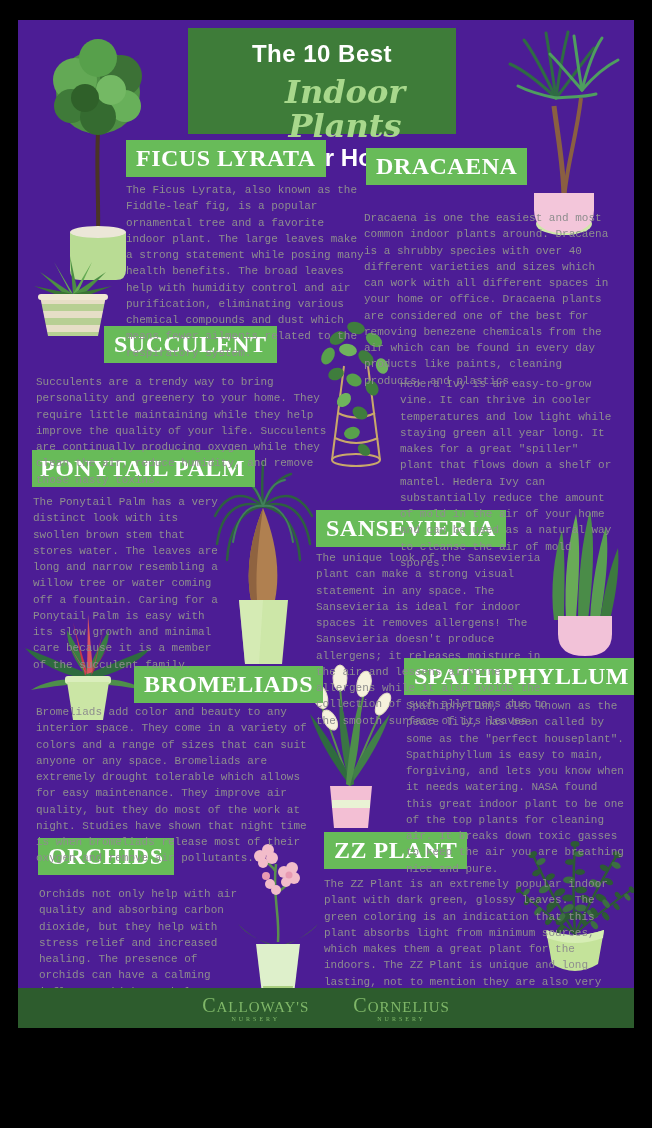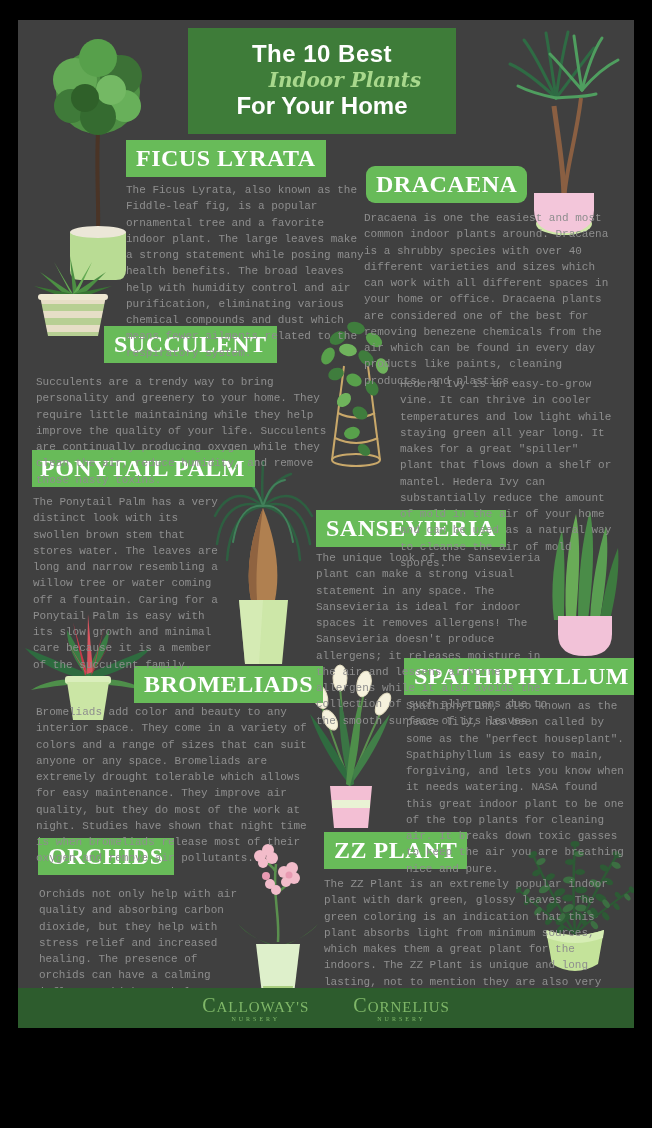--- a/index.html
+++ b/index.html
@@ -4,31 +4,31 @@
 <style>
   html,body { margin:0; padding:0; }
   body {
     width:652px; height:1128px; position:relative;
     background:#000;
     font-family:"Liberation Sans", sans-serif;
     overflow:hidden;
   }
   .poster {
     position:absolute; left:18px; top:20px; width:616px; height:1008px;
-    background:#404040; overflow:hidden;
+    background:#4c1d95; overflow:hidden;
   }
   
   .header-box {
     position:absolute; left:170px; top:8px; width:268px; height:106px;
     background:#3e7c39; color:#fff; text-align:center;
   }
   .header-line1 { font-size:24px; font-weight:bold; margin-top:12px; letter-spacing:.5px; }
   .header-line2 {
     font-family:"DejaVu Serif", serif; font-style:italic; font-weight:bold;
-    color:#a8d88c; font-size:20px; line-height:1.05; margin-top:2px;padding-left:46px;
+    color:#a8d88c; font-size:32px; line-height:1.05; margin-top:8px;padding-left:46px;
   }
   .header-line3 { font-size:24px; font-weight:bold; margin-top:1px; }
 
   
   .label {
     position:absolute; background:#68bb59; color:#fff;
     font-family:"Liberation Serif", serif; font-weight:bold;
     font-size:24px; line-height:1; letter-spacing:.5px;
     padding:6px 10px 7px; white-space:nowrap;
   }
@@ -263,21 +263,21 @@
     <use href="#zzstem" transform="translate(59 122)"></use>
     <use href="#zzstem" transform="translate(59 122) rotate(-28)"></use>
     <use href="#zzstem" transform="translate(59 122) rotate(28)"></use>
     <use href="#zzstem" transform="translate(59 122) rotate(-52) scale(0.8)"></use>
     <use href="#zzstem" transform="translate(59 122) rotate(52) scale(0.8)"></use>
     <path d="M30 118 Q59 128 88 118 L82 152 Q59 166 36 152 Z" fill="#c4e39a"></path>
     <path d="M30 118 Q59 128 88 118 L87 126 Q59 136 31 126 Z" fill="#d6edb4"></path>
   </svg>
 
   <div class="label" style="left:108px; top:120px;">FICUS LYRATA</div>
-  <div class="label" style="left:348px; top:146px;border-radius:9px;">DRACAENA</div>
+  <div class="label" style="left:348px; top:128px;">DRACAENA</div>
   <div class="label" style="left:86px; top:306px;">SUCCULENT</div>
   <div class="label" style="left:14px; top:430px;padding-left:8px;">PONYTAIL PALM</div>
   <div class="label" style="left:298px; top:490px;">SANSEVIERIA</div>
   <div class="label" style="left:116px; top:646px;">BROMELIADS</div>
   <div class="label" style="left:386px; top:638px;">SPATHIPHYLLUM</div>
   <div class="label" style="left:20px; top:818px;">ORCHIDS</div>
   <div class="label" style="left:306px; top:812px;">ZZ PLANT</div>
 
   <div class="para" style="left:108px; top:162px; width:238px;">The Ficus Lyrata, also known as the Fiddle-leaf fig, is a popular ornamental tree and a favorite indoor plant. The large leaves make a strong statement while posing many health benefits. The broad leaves help with humidity control and air purification, eliminating various chemical compounds and dust which means fewer ailments related to the respiratory system.</div>
   <div class="para" style="left:346px; top:190px; width:246px;">Dracaena is one the easiest and most common indoor plants around. Dracaena is a shrubby species with over 40 different varieties and sizes which can work with all different spaces in your home or office. Dracaena plants are considered one of the best for removing benezene chemicals from the air which can be found in every day products like paints, cleaning products, and plastics.</div>

